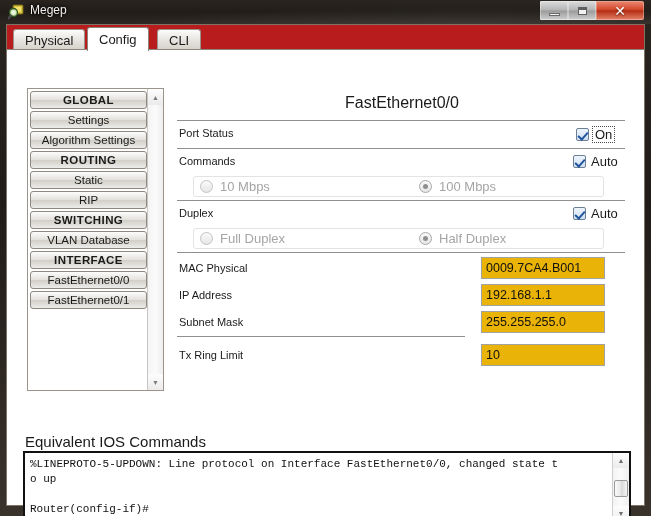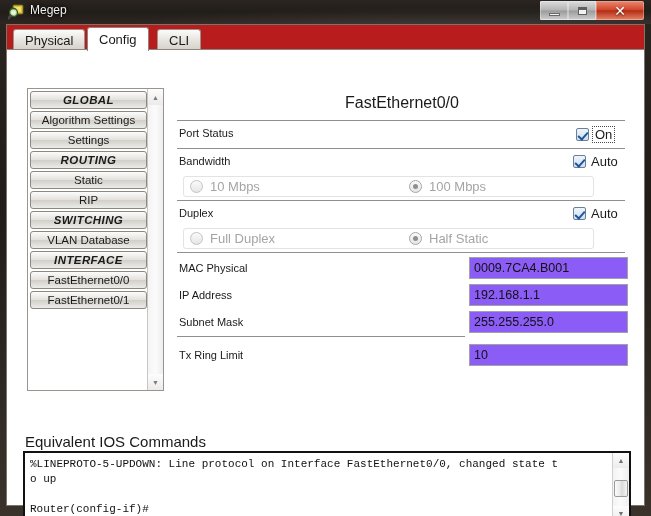--- a/index.html
+++ b/index.html
@@ -160,21 +160,21 @@
     text-align: center;
     font-size: 11.5px;
     color: #1a1a1a;
     border: 1px solid #8e8880;
     border-radius: 3px;
     background: linear-gradient(180deg,#fcfcfc 0%,#e3e0db 50%,#d2cec7 51%,#ececea 100%);
     cursor: default;
     white-space: nowrap;
     overflow: hidden;
   }
-  .side-btn.hdr { font-weight: bold; letter-spacing: 0.4px; font-style: italic; }
+  .side-btn.hdr { font-weight: bold; letter-spacing: 0.4px; }
 
   #sb-track {
     position: absolute;
     right: 0; top: 0;
     width: 16px; height: 301px;
     background: linear-gradient(90deg,#f4f4f4 0%,#fbfbfb 50%,#eeeeee 100%);
     border-left: 1px solid #c9c6c1;
   }
   .sb-arrow {
     position: absolute;
@@ -248,21 +248,21 @@
   }
   .cb-cap.focus {
     border: 1px dotted #4a4a4a;
     padding: 0 2px;
     margin-left: 3px;
   }
 
   
   .radio-group {
     position: absolute;
-    left: 6px;
+    left: 16px;
     width: 411px;
     height: 21px;
     border: 1px solid #e3e3e3;
     border-radius: 3px;
   }
   .radio-item {
     position: absolute;
     top: 2px;
     display: flex; align-items: center;
     cursor: default;
@@ -285,25 +285,25 @@
   .r-cap {
     font-size: 13px;
     color: #a5a5a5;
     margin-left: 7px;
     white-space: nowrap;
   }
 
   
   .tinput {
     position: absolute;
-    left: 292px;
-    width: 159px;
+    left: 304px;
+    width: 124px;
     height: 22px;
     border: 1px solid #a2a2a2;
-    background: #8b5cf6;
+    background: #eab308;
     font-family: "Liberation Sans", sans-serif;
     font-size: 12.5px;
     color: #111111;
     padding: 0 4px;
     line-height: 20px;
   }
 
   
   #ios-title {
     position: absolute;
@@ -399,22 +399,22 @@
       <div class="tab" id="tab-cli">
         <span>CLI</span>
       </div>
     </div>
 
     <div id="tabpanel">
 
       <div id="sidebar">
         <div id="sidebar-list">
           <div class="side-btn hdr"><span>GLOBAL</span></div>
+          <div class="side-btn"><span>Settings</span></div>
           <div class="side-btn"><span>Algorithm Settings</span></div>
-          <div class="side-btn"><span>Settings</span></div>
           <div class="side-btn hdr"><span>ROUTING</span></div>
           <div class="side-btn"><span>Static</span></div>
           <div class="side-btn"><span>RIP</span></div>
           <div class="side-btn hdr"><span>SWITCHING</span></div>
           <div class="side-btn"><span>VLAN Database</span></div>
           <div class="side-btn hdr"><span>INTERFACE</span></div>
           <div class="side-btn"><span>FastEthernet0/0</span></div>
           <div class="side-btn"><span>FastEthernet0/1</span></div>
         </div>
         <div id="sb-track">
@@ -428,21 +428,21 @@
         <div id="cfg-title">FastEthernet0/0</div>
 
         <div class="hrule" style="top:32px; width:448px;"></div>
         <div class="row-label" style="top:39px;">Port Status</div>
         <div class="cb-wrap" style="left:399px; top:38px;">
           <div class="cbox"></div>
           <span class="cb-cap focus">On</span>
         </div>
 
         <div class="hrule" style="top:60px; width:448px;"></div>
-        <div class="row-label" style="top:67px;">Bandwidth</div>
+        <div class="row-label" style="top:67px;">Commands</div>
         <div class="cb-wrap" style="left:396px; top:66px;">
           <div class="cbox"></div>
           <span class="cb-cap">Auto</span>
         </div>
         <div class="radio-group" style="top:88px;">
           <div class="radio-item" style="left:6px;">
             <div class="rdot"></div>
             <span class="r-cap">10 Mbps</span>
           </div>
           <div class="radio-item" style="left:225px;">
@@ -457,21 +457,21 @@
           <div class="cbox"></div>
           <span class="cb-cap">Auto</span>
         </div>
         <div class="radio-group" style="top:140px;">
           <div class="radio-item" style="left:6px;">
             <div class="rdot"></div>
             <span class="r-cap">Full Duplex</span>
           </div>
           <div class="radio-item" style="left:225px;">
             <div class="rdot sel"></div>
-            <span class="r-cap">Half Static</span>
+            <span class="r-cap">Half Duplex</span>
           </div>
         </div>
 
         <div class="hrule" style="top:164px; width:448px;"></div>
         <div class="row-label" style="top:174px;">MAC Physical</div>
         <input class="tinput" style="top: 169px;" value="0009.7CA4.B001">
 
         <div class="row-label" style="top:201px;">IP Address</div>
         <input class="tinput" style="top: 196px;" value="192.168.1.1">
 

